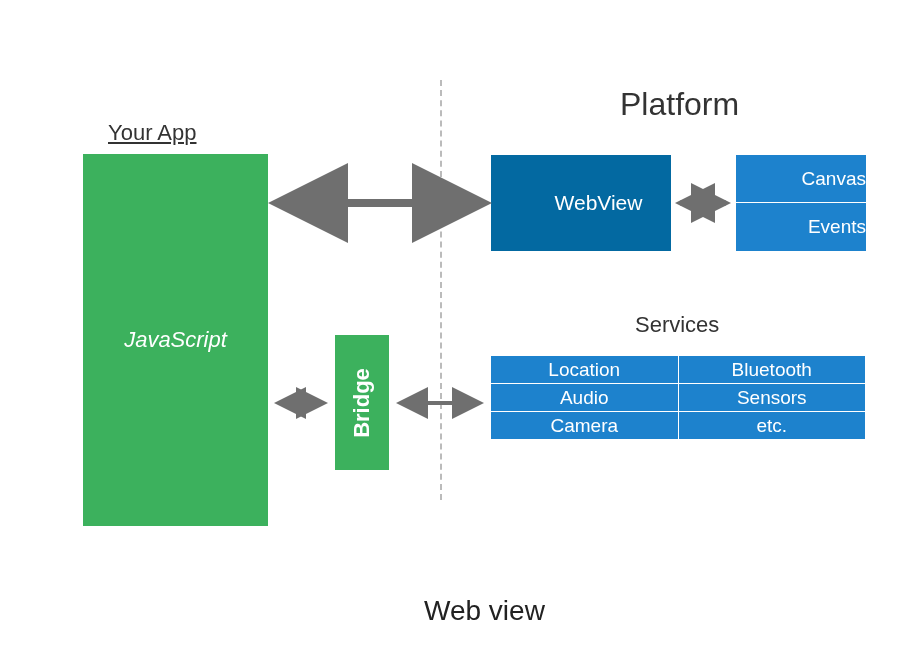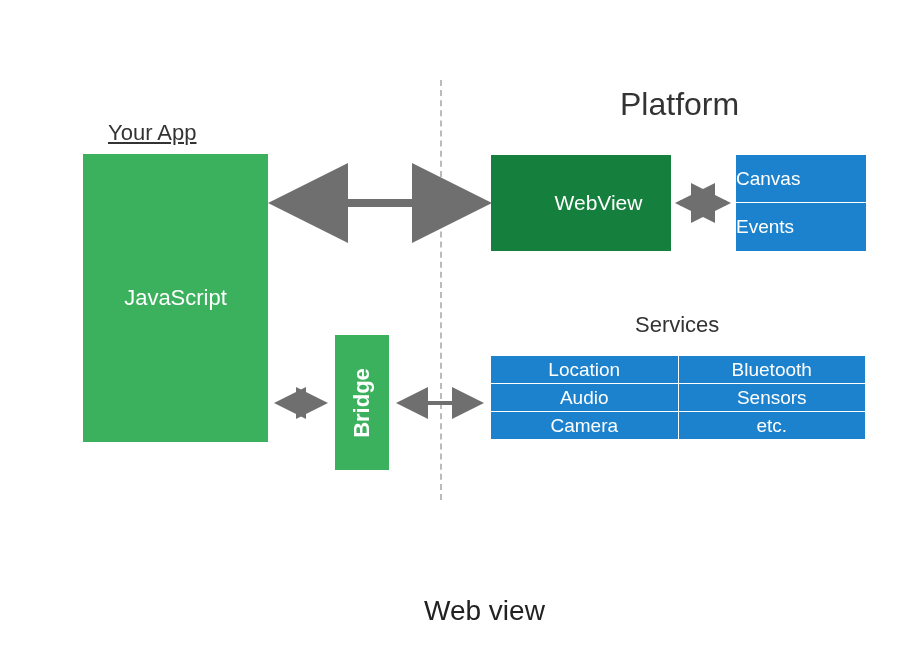--- a/index.html
+++ b/index.html
@@ -27,27 +27,28 @@
 
   .box {
     position: absolute;
     display: flex;
     align-items: center;
     justify-content: center;
     color: #fff;
     font-size: 20px;
   }
   .green { background: #3cb15d; }
-  .blue  { background: #15803d; padding-left: 35px; }
+  .blue  { background: #0369a1; padding-left: 35px; }
 
   
   #js-box {
     left: 83px; top: 154px;
-    width: 185px; height: 288px;
+    width: 185px; height: 372px;
     font-size: 22px;
+    font-style: italic;
   }
 
   
   #bridge-box {
     left: 335px; top: 335px;
     width: 54px; height: 135px;
   }
   #bridge-box span {
     transform: rotate(-90deg);
     font-size: 22px;
@@ -67,21 +68,21 @@
     position: absolute;
     left: 736px; top: 155px;
     width: 130px;
   }
   #canvas-events .cell {
     height: 48px;
     background: #1d82cd;
     color: #fff;
     display: flex;
     align-items: center;
-    justify-content: flex-start;
+    justify-content: flex-end;
     font-size: 19px;
     border-bottom: 1px solid #fff;
   }
   #canvas-events .cell:last-child { border-bottom: none; }
 
   
   #services-table {
     position: absolute;
     left: 490px; top: 355px;
     width: 376px;

